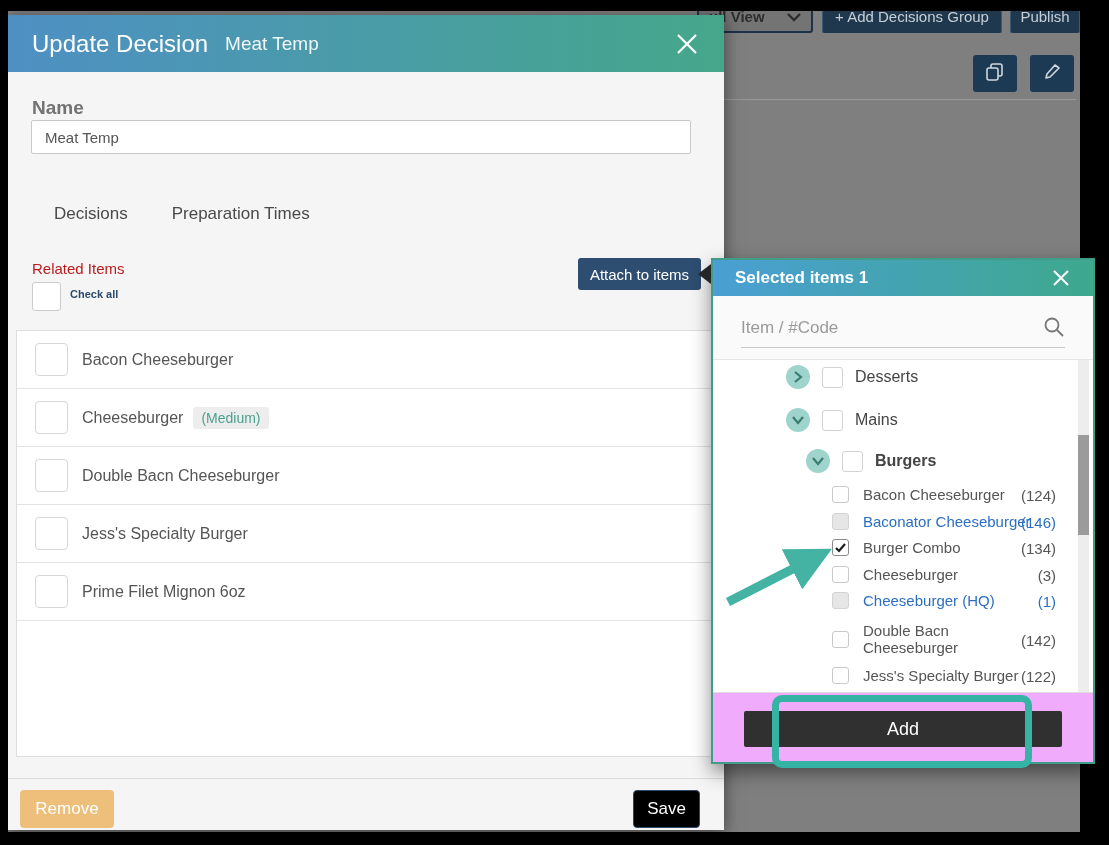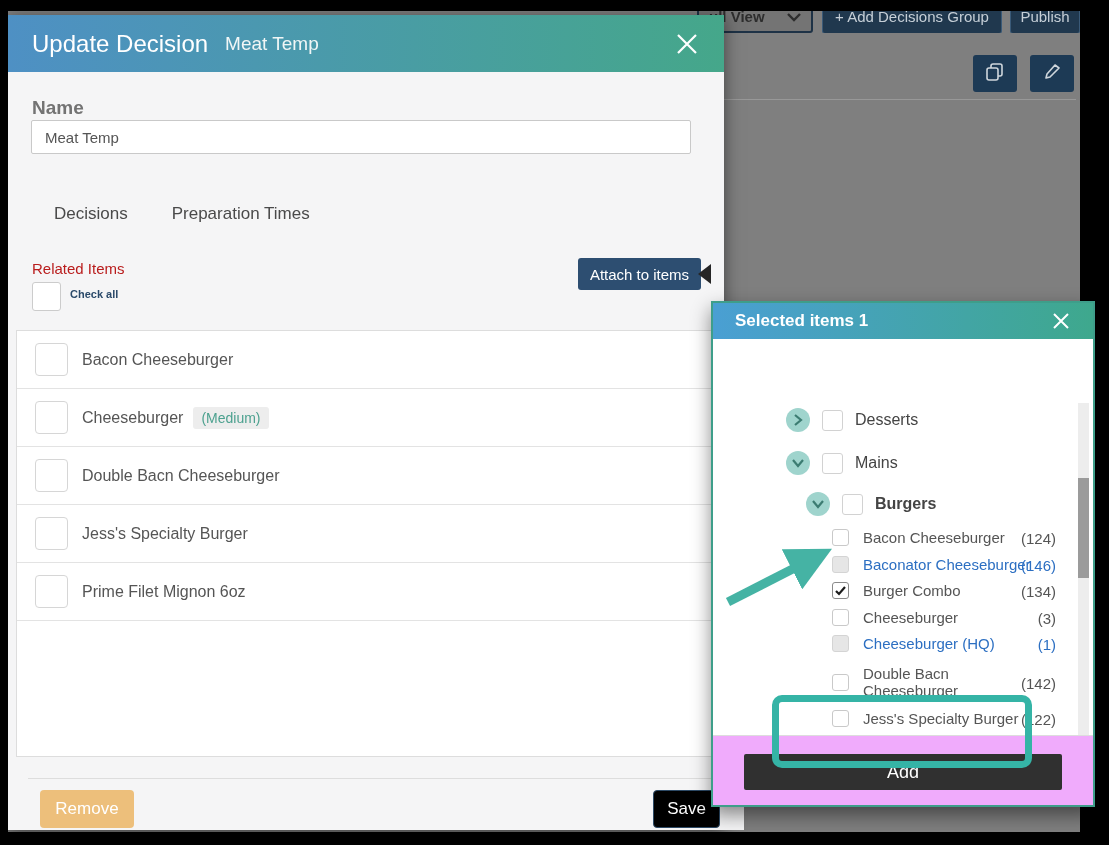--- a/index.html
+++ b/index.html
@@ -54,35 +54,35 @@
   .items-panel { position:absolute; left:8px; top:315px; width:700px; height:427px; background:#fff;
     border:1px solid #ddd; }
   .item-row { height:58px; display:flex; align-items:center; padding-left:18px; border-bottom:1px solid #e3e3e3; }
   .row-checkbox { width:33px; height:33px; background:#fff; border:1px solid #d6d6d6; border-radius:4px;
     cursor:pointer; flex:none; }
   .item-label { margin-left:14px; font-size:16px; color:#555; }
   .item-badge { margin-left:10px; background:#ededed; color:#4ca18f; font-size:14px; padding:3px 8px; border-radius:3px; }
   .item-badge:empty { display:none; }
 
   .modal-footer { position:absolute; left:0; bottom:0; width:100%; height:52px; background:#f5f5f6;
-    border-top:1px solid #ddd;margin-left:20px; }
+    border-top:1px solid #ddd; }
   .remove-btn { position:absolute; left:12px; top:11px; width:94px; height:38px; background:#edbf7b;
     border:none; border-radius:4px; color:#fff; font-size:17px; cursor:pointer;
     font-family:"Liberation Sans", sans-serif; }
   .save-btn { position:absolute; right:24px; top:11px; width:67px; height:38px; background:#000000;
     border:1px solid #2d4a66; border-radius:4px; color:#fff; font-size:17px; cursor:pointer;
     font-family:"Liberation Sans", sans-serif; }
 
   
   .pointer-triangle { position:absolute; left:698px; top:264px; width:0; height:0; z-index:25;
     border-top:10px solid transparent; border-bottom:10px solid transparent; border-right:13px solid #262626; }
 
   
   .popup { position:absolute; left:711px; top:258px; width:384px; height:506px; background:#fff;
-    border:2px solid #3e9e8a; box-shadow:0 8px 18px rgba(0,0,0,.45); z-index:20;margin-top:43px; }
+    border:2px solid #3e9e8a; box-shadow:0 8px 18px rgba(0,0,0,.45); z-index:20; }
   .popup-header { position:absolute; left:0; top:0; width:100%; height:36px;
     background:linear-gradient(90deg,#4a9fd3 0%,#3ea88d 100%);
     display:flex; align-items:center; padding:0 22px; }
   .popup-title { color:#fff; font-size:17px; font-weight:bold; }
   .popup-close { margin-left:auto; cursor:pointer; display:flex; }
 
   .popup-search { position:absolute; left:0; top:36px; width:100%; height:64px; background:#fafafa;
     border-bottom:1px solid #e6e6e6; }
   .search-input { position:absolute; left:28px; top:12px; width:324px; height:40px; background:transparent;
     border:none; border-bottom:1px solid #c9c9c9; font-size:17px; color:#555;
@@ -222,20 +222,29 @@
 <div class="popup">
   <div class="popup-header">
     <span class="popup-title">Selected items 1</span>
     <span class="popup-close">
       <svg width="20" height="20" viewBox="0 0 20 20">
           <path d="M3 3 L17 17 M17 3 L3 17" stroke="#fff" stroke-width="2" fill="none"></path>
         </svg>
     </span>
   </div>
 
+  <div class="popup-search">
+    <input class="search-input" type="text" placeholder="Item / #Code" style="">
+    <span class="search-icon">
+      <svg width="22" height="22" viewBox="0 0 22 22">
+        <circle cx="9" cy="9" r="6.5" fill="none" stroke="#777" stroke-width="1.8"></circle>
+        <path d="M14 14 L20 20" stroke="#777" stroke-width="1.8"></path>
+      </svg>
+    </span>
+  </div>
 
   <div class="tree-area">
 
     <div class="tree-row" style="left:73px; top:5px;">
       <div class="tree-circle">
         <svg width="10" height="12" viewBox="0 0 10 12">
             <path d="M2 1 L8 6 L2 11" fill="none" stroke="#3c7c72" stroke-width="2.2"></path>
           </svg>
       </div>
       <div class="group-checkbox" style="margin-left:12px;"></div>

